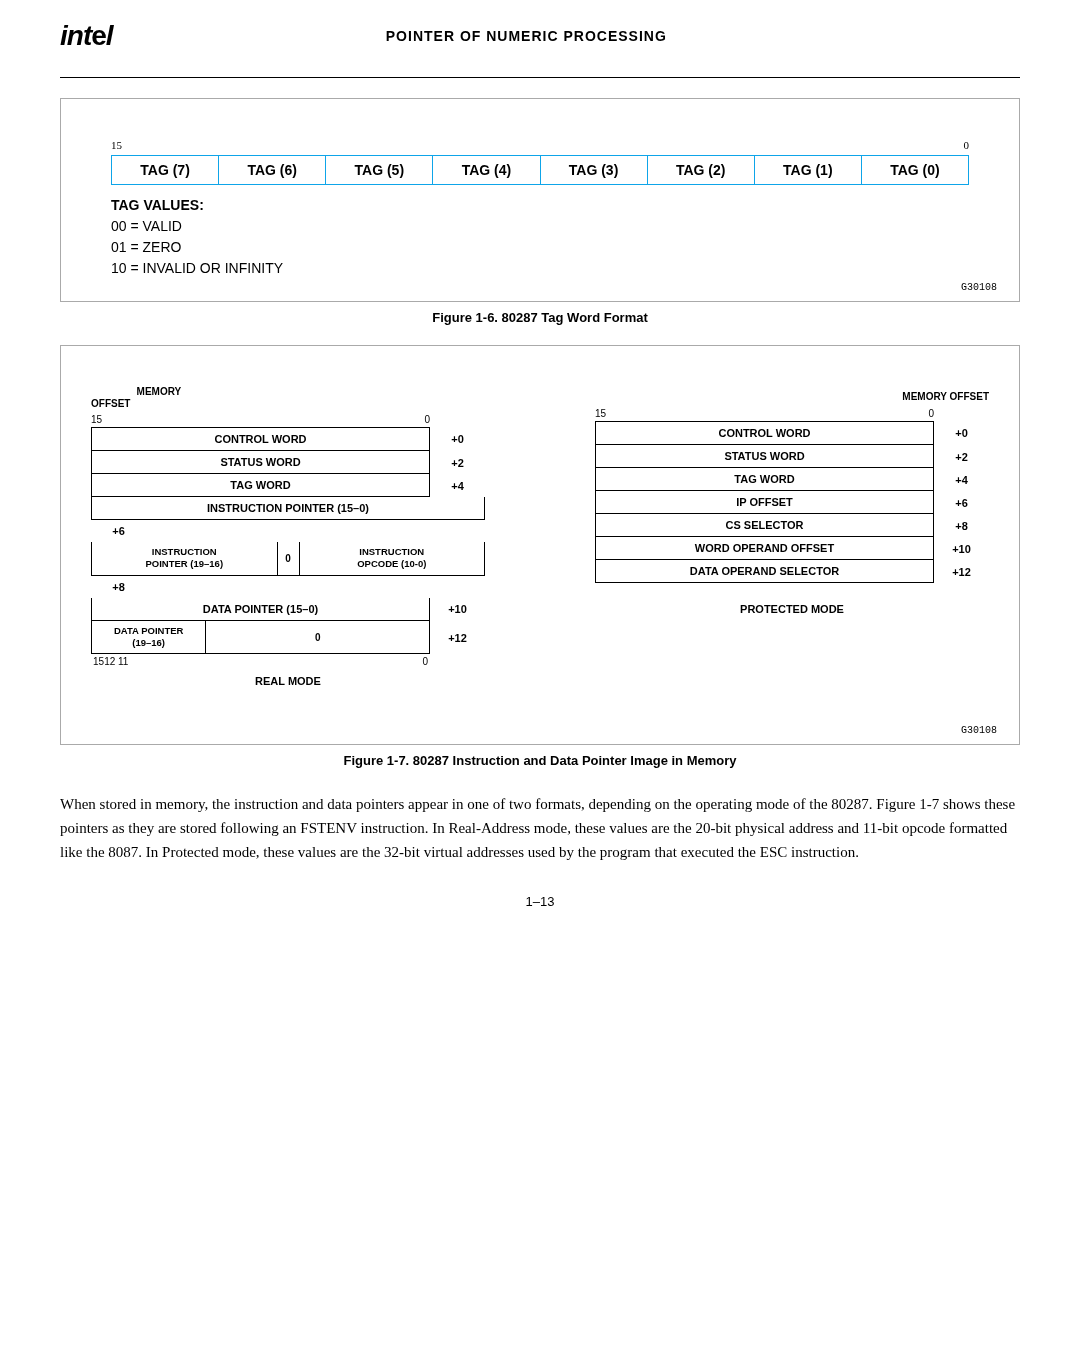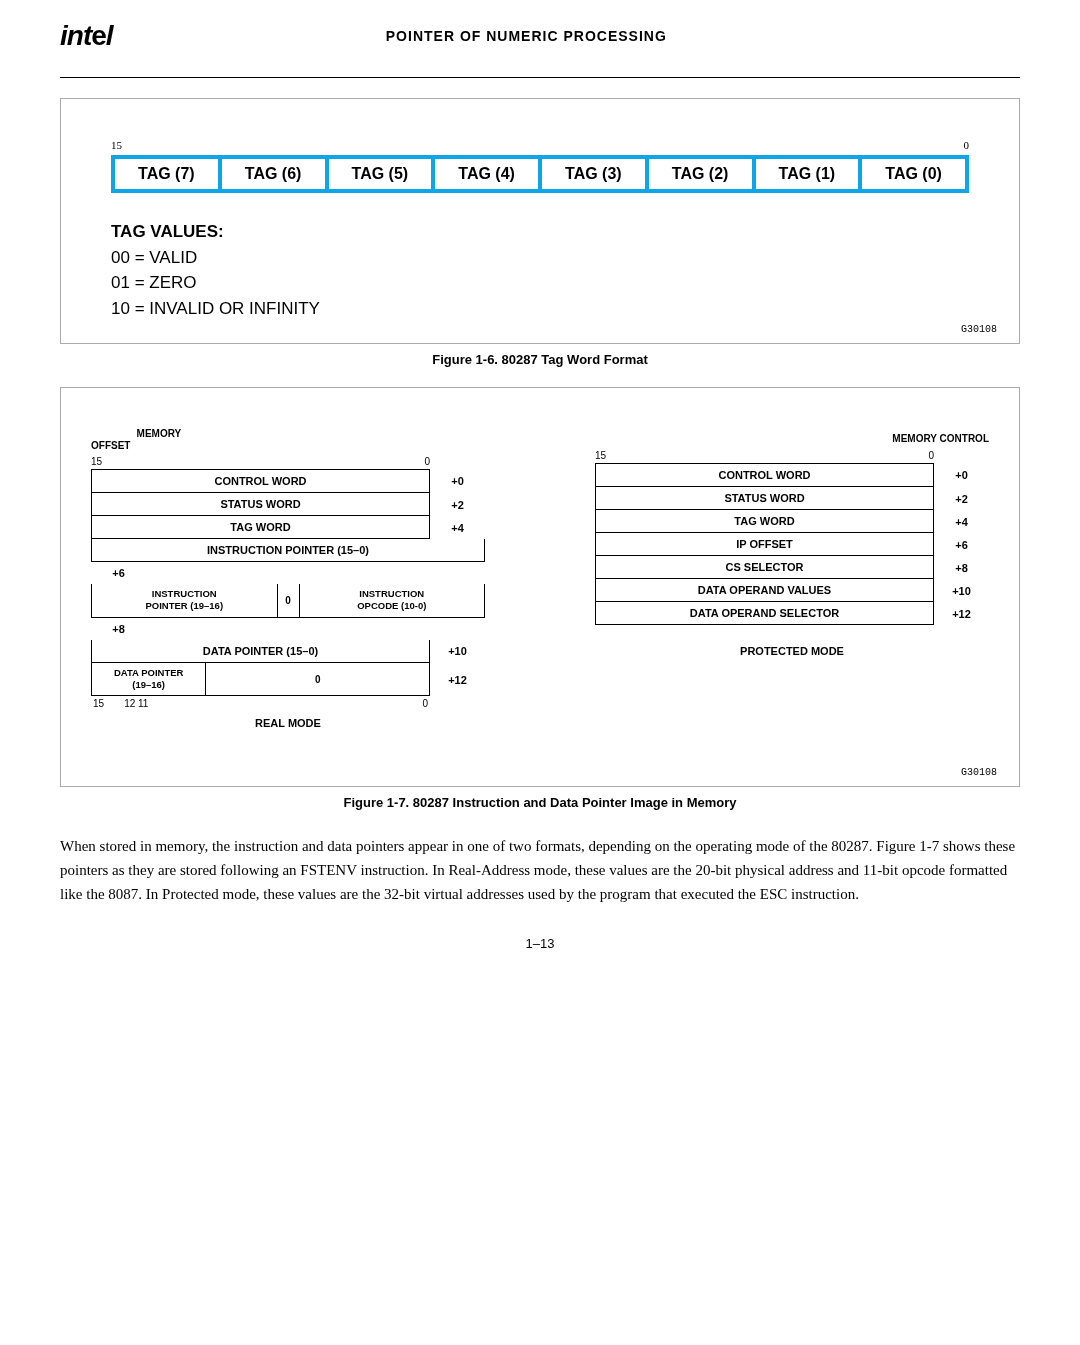--- a/index.html
+++ b/index.html
@@ -65,34 +65,34 @@
       font-size: 11px;
       margin-bottom: 4px;
       padding: 0 0;
     }
     .tag-cells {
       display: flex;
       width: 100%;
     }
     .tag-cell {
       flex: 1;
-      border: 4px solid #0ea5e9;
-      text-align: center;
-      font-size: 16px;
+      border: 1px solid #0ea5e9;
+      text-align: center;
+      font-size: 14px;
       font-weight: bold;
       padding: 6px 2px;
       font-family: Arial, sans-serif;
     }
     .tag-cell:not(:first-child) {
       border-left: none;
     }
 
     .tag-values-block {
-      margin-top: 26px;
-      font-size: 17px;
+      margin-top: 10px;
+      font-size: 14px;
       font-family: Arial, sans-serif;
       line-height: 1.5;
     }
     .tag-values-block .label {
       font-weight: bold;
     }
 
     .g-code {
       position: absolute;
       bottom: 8px;
@@ -236,33 +236,33 @@
       <div style="display:flex;">
         <div style="flex:1; border:1px solid #000; border-top:none; display:flex;">
           <div style="flex:1; border-right:1px solid #000; text-align:center; font-size:9.5px; font-weight:bold; font-family:Arial,sans-serif; padding:4px 2px; line-height:1.3;">DATA POINTER<br>(19–16)</div>
           <div style="flex:2; text-align:center; font-size:10px; font-weight:bold; font-family:Arial,sans-serif; padding:4px 2px; display:flex; align-items:center; justify-content:center;">0</div>
         </div>
         <div style="width:55px; text-align:center; font-size:11px; font-weight:bold; font-family:Arial,sans-serif; padding:5px 2px; display:flex; align-items:center; justify-content:center;">+12</div>
       </div>
 
       <div style="display:flex; font-size:10px; font-family:Arial,sans-serif; margin-top:2px; padding:0 2px;">
         <span>15</span>
-        <span style="margin-left:20px;">12 11</span>
+        <span style="">12 11</span>
         <span style="margin-left:auto;">0</span>
         <div style="width:55px;"></div>
       </div>
 
       <div class="mode-label" style="margin-top:8px;">REAL MODE</div>
     </div>
 
     <div style="width:30px;"></div>
 
     <div class="memory-column">
       <div style="text-align:right; margin-bottom:4px;">
-        <span style="font-size:10px; font-weight:bold; font-family:Arial,sans-serif;">MEMORY CONTROL</span>
+        <span style="font-size:10px; font-weight:bold; font-family:Arial,sans-serif;">MEMORY OFFSET</span>
       </div>
 
       <div style="display:flex; align-items:flex-end; margin-bottom:2px;">
         <div style="flex:1; display:flex; justify-content:space-between; font-size:10px; font-family:Arial,sans-serif;">
           <span>15</span>
           <span>0</span>
         </div>
         <div style="width:55px;"></div>
       </div>
 
@@ -280,21 +280,21 @@
       </div>
       <div style="display:flex;">
         <div style="flex:1; border:1px solid #000; border-top:none; text-align:center; font-size:11px; font-weight:bold; font-family:Arial,sans-serif; padding:5px 4px;">IP OFFSET</div>
         <div style="width:55px; text-align:center; font-size:11px; font-weight:bold; font-family:Arial,sans-serif; padding:5px 2px; display:flex; align-items:center; justify-content:center;">+6</div>
       </div>
       <div style="display:flex;">
         <div style="flex:1; border:1px solid #000; border-top:none; text-align:center; font-size:11px; font-weight:bold; font-family:Arial,sans-serif; padding:5px 4px;">CS SELECTOR</div>
         <div style="width:55px; text-align:center; font-size:11px; font-weight:bold; font-family:Arial,sans-serif; padding:5px 2px; display:flex; align-items:center; justify-content:center;">+8</div>
       </div>
       <div style="display:flex;">
-        <div style="flex:1; border:1px solid #000; border-top:none; text-align:center; font-size:11px; font-weight:bold; font-family:Arial,sans-serif; padding:5px 4px;">DATA OPERAND VALUES</div>
+        <div style="flex:1; border:1px solid #000; border-top:none; text-align:center; font-size:11px; font-weight:bold; font-family:Arial,sans-serif; padding:5px 4px;">WORD OPERAND OFFSET</div>
         <div style="width:55px; text-align:center; font-size:11px; font-weight:bold; font-family:Arial,sans-serif; padding:5px 2px; display:flex; align-items:center; justify-content:center;">+10</div>
       </div>
       <div style="display:flex;">
         <div style="flex:1; border:1px solid #000; border-top:none; text-align:center; font-size:11px; font-weight:bold; font-family:Arial,sans-serif; padding:5px 4px;">DATA OPERAND SELECTOR</div>
         <div style="width:55px; text-align:center; font-size:11px; font-weight:bold; font-family:Arial,sans-serif; padding:5px 2px; display:flex; align-items:center; justify-content:center;">+12</div>
       </div>
 
       <div class="mode-label" style="margin-top:20px;">PROTECTED MODE</div>
     </div>
 

